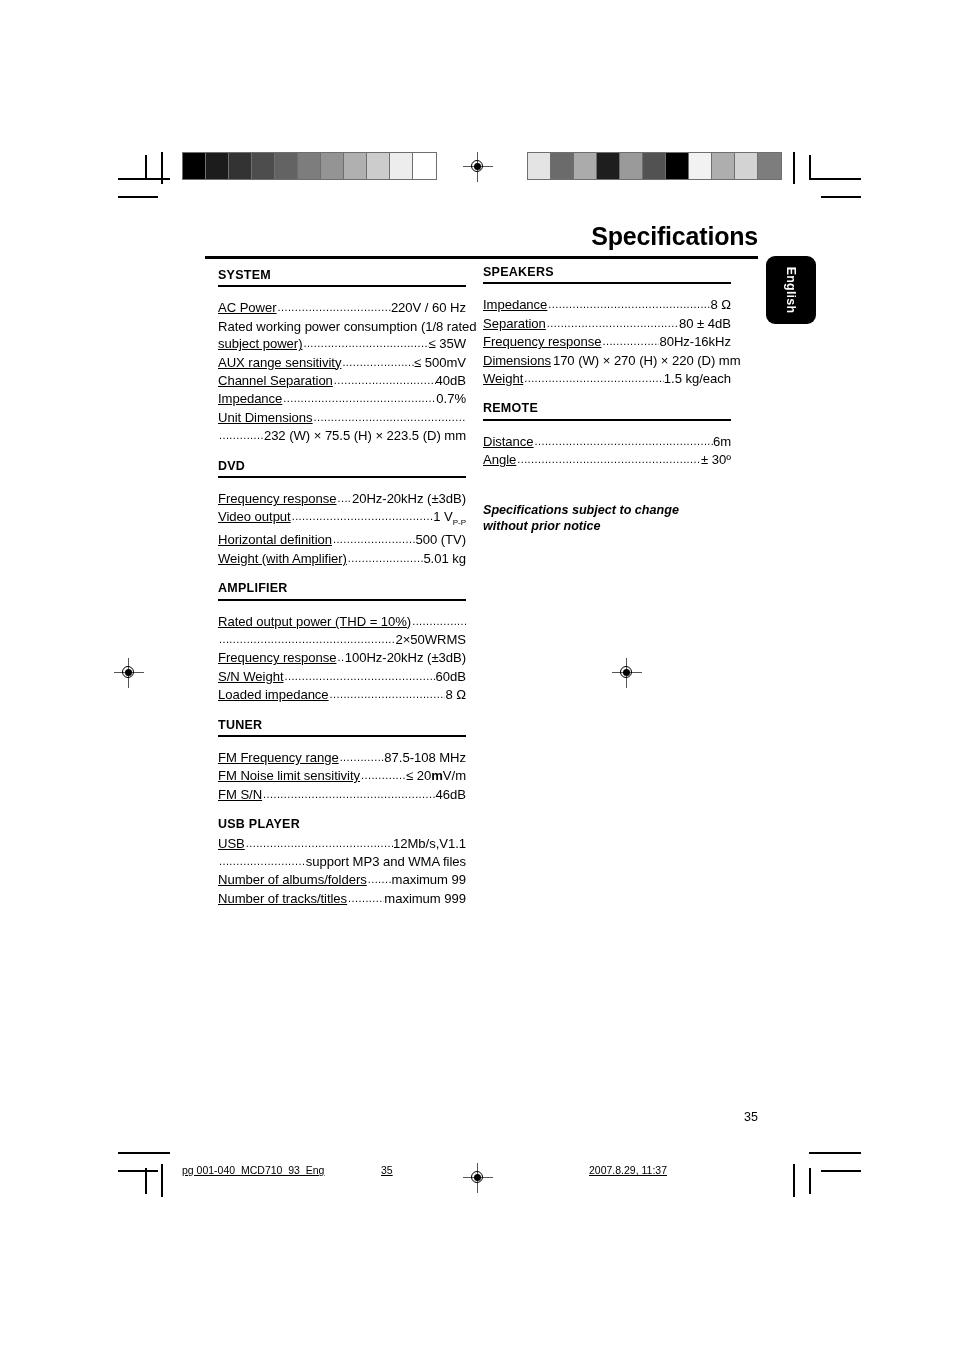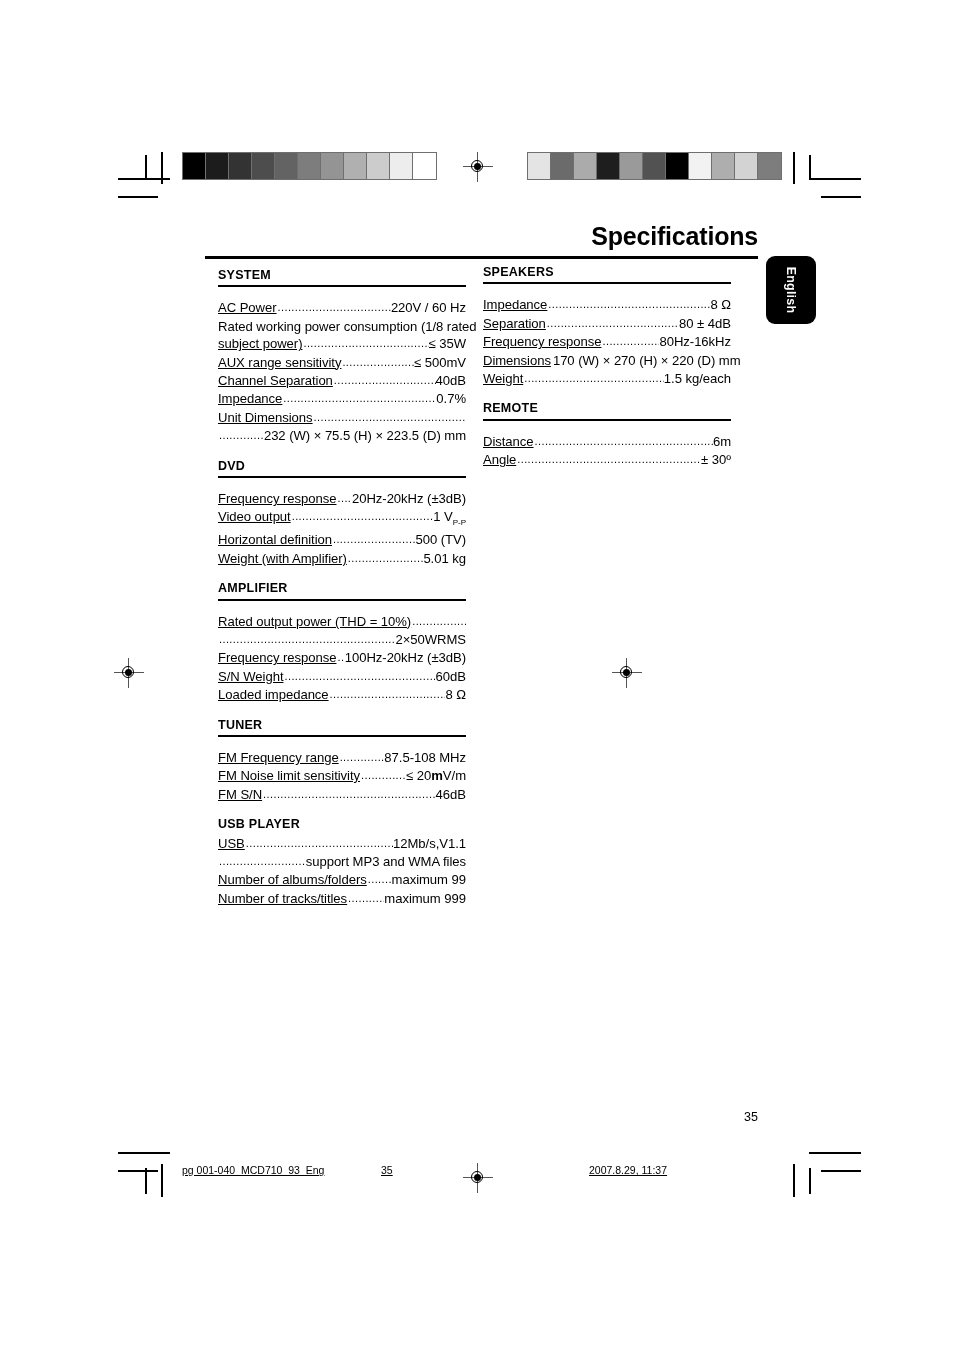--- a/index.html
+++ b/index.html
@@ -464,19 +464,20 @@
         <span class="lbl">Distance</span>
         <span class="dots">..........................................................................................</span>
         <span class="val">6m</span>
       </div>
       <div class="spec-row">
         <span class="lbl">Angle</span>
         <span class="dots">..........................................................................................</span>
         <span class="val">± 30º</span>
       </div>
     </div>
+    <div class="note">Specifications subject to change without prior notice</div>
   </div>
 
 <div class="page-number">35</div>
 
 <div class="slug slug-file">pg 001-040_MCD710_93_Eng</div>
 <div class="slug slug-page">35</div>
 <div class="slug slug-date">2007.8.29, 11:37</div>
 
 </body></html>

